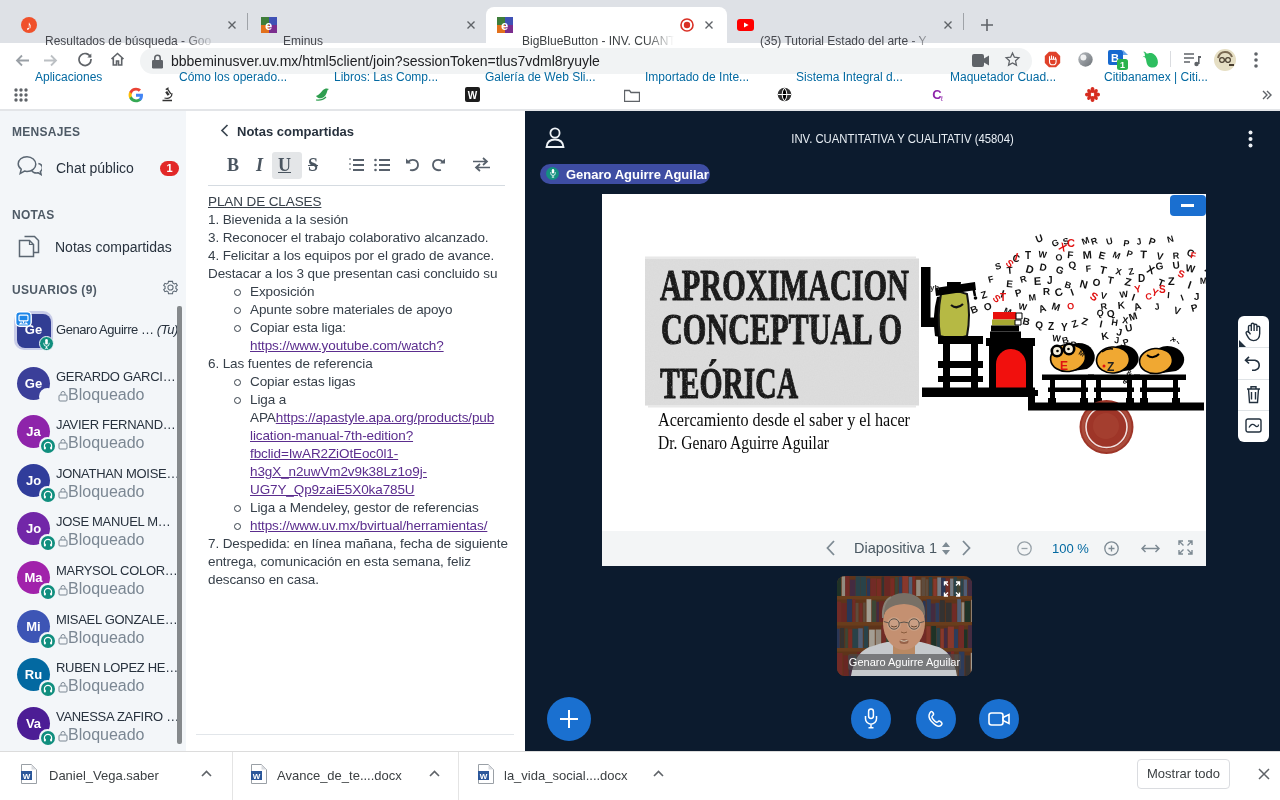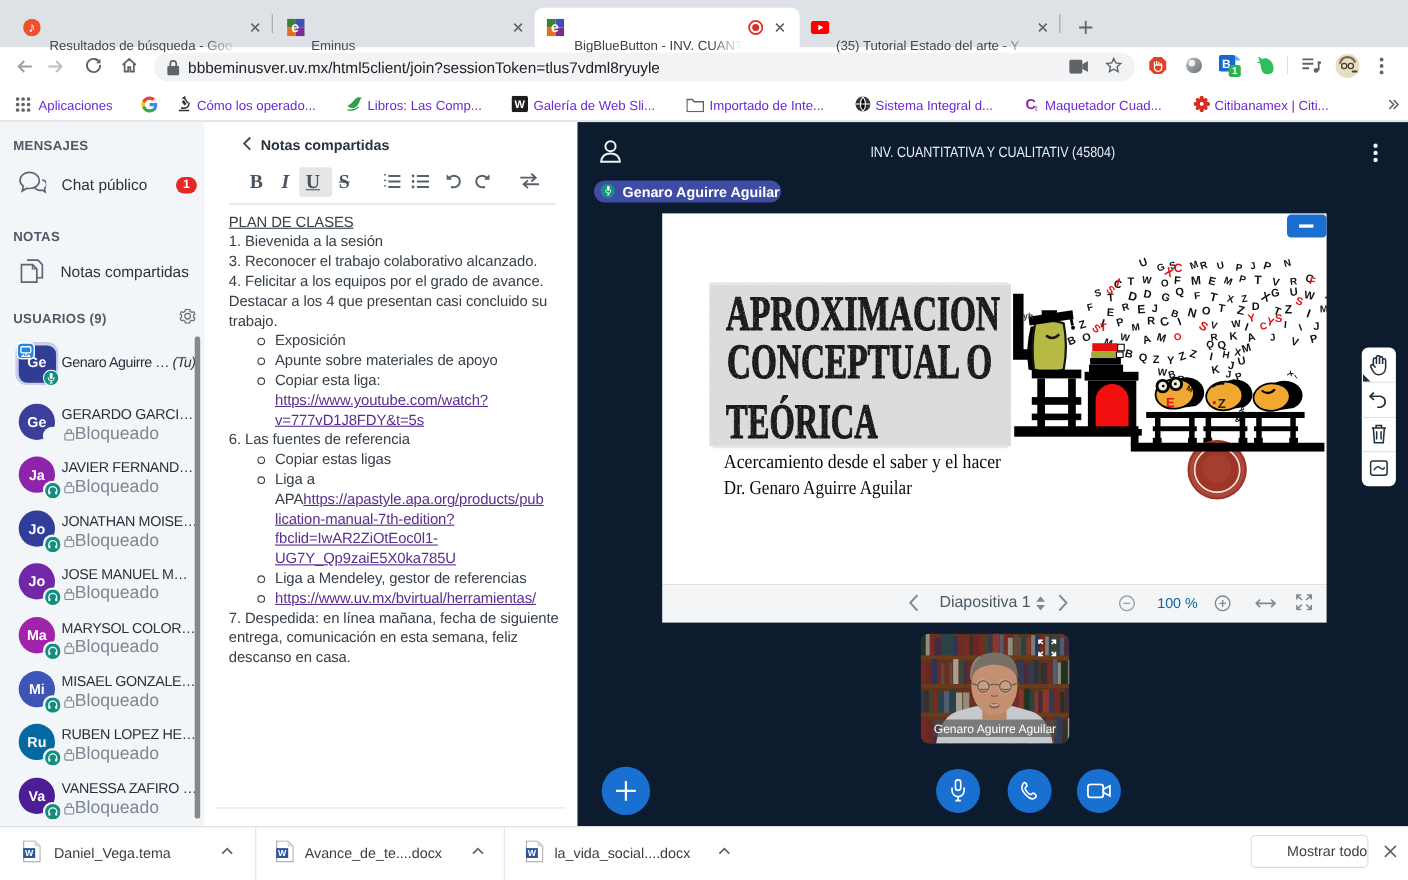--- a/index.html
+++ b/index.html
@@ -1,20 +1,20 @@
 <!DOCTYPE html>
 <html><head><meta charset="utf-8">
 <style>
 *{margin:0;padding:0;box-sizing:border-box}
 html,body{width:1280px;height:800px;overflow:hidden;font-family:"Liberation Sans",sans-serif;background:#fff}
 .abs{position:absolute}
 .tab-t{position:absolute;top:34px;font-size:12px;color:#45474d;white-space:nowrap;overflow:hidden}
 .tabx{position:absolute;top:18px;width:14px;height:14px}
 .tabsep{position:absolute;top:13px;width:1px;height:17px;background:#9fa3a8}
-.bm{position:absolute;top:89px;font-size:12px;color:#6d28d9;white-space:nowrap}
+.bm{position:absolute;top:70px;font-size:12px;color:#0369a1;white-space:nowrap}
 .shead{position:absolute;font-size:12px;font-weight:bold;color:#4e5a66;letter-spacing:.3px}
 .sitem{position:absolute;font-size:14px;color:#28323e}
 .uname{position:absolute;font-size:13px;letter-spacing:-.3px;color:#28323e;white-space:nowrap;overflow:hidden;text-overflow:ellipsis}
 .ulock{position:absolute;font-size:16px;color:#7b8793;white-space:nowrap}
 .avatar{position:absolute;width:33px;height:33px;border-radius:50%;color:#fff;font-size:13px;font-weight:bold;text-align:center;line-height:33px}
 #ntext{position:absolute;left:208px;top:193px;width:302px;font-size:13.5px;line-height:18px;color:#37404a;letter-spacing:-.1px}
 #ntext a{color:#5b2d8e;text-decoration:underline}
 .nb{position:relative;padding-left:42px}
 .nb:before{content:"";position:absolute;left:26px;top:6px;width:5px;height:5px;border:1px solid #37404a;border-radius:50%}
 .nc{padding-left:42px}
@@ -382,33 +382,32 @@
 <svg class="abs" style="left:472px;top:157px" width="19" height="15" viewBox="0 0 19 15">
     <path d="M1 4.5h13M11 1l4 3.5-4 3.5" fill="none" stroke="#57606b" stroke-width="1.7"></path>
     <path d="M18 10.5H5M8 7l-4 3.5 4 3.5" fill="none" stroke="#57606b" stroke-width="1.7"></path>
   </svg>
 <div class="abs" style="left:208px;top:185px;width:297px;height:1px;background:#d5dbe1"></div>
 <div id="ntext">
 <div><a style="color:#37404a">PLAN DE CLASES</a></div>
 <div>1. Bievenida a la sesión</div>
 <div>3. Reconocer el trabajo colaborativo alcanzado.</div>
 <div>4. Felicitar a los equipos por el grado de avance.</div>
-<div>Destacar a los 4 que presentan casi concluido su</div>
-<div>trabajo.</div>
+<div>Destacar a los 3 que presentan casi concluido su</div>
 <div class="nb">Exposición</div>
 <div class="nb">Apunte sobre materiales de apoyo</div>
 <div class="nb">Copiar esta liga:</div>
 <div class="nc"><a>https://www.youtube.com/watch?</a></div>
-<div class="nc"><a>v=777vD1J8FDY&amp;t=5s</a></div>
 <div>6. Las fuentes de referencia</div>
 <div class="nb">Copiar estas ligas</div>
 <div class="nb">Liga a</div>
 <div class="nc">APA<a>https://apastyle.apa.org/products/pub</a></div>
 <div class="nc"><a>lication-manual-7th-edition?</a></div>
 <div class="nc"><a>fbclid=IwAR2ZiOtEoc0l1-</a></div>
+<div class="nc"><a>h3gX_n2uwVm2v9k38Lz1o9j-</a></div>
 <div class="nc"><a>UG7Y_Qp9zaiE5X0ka785U</a></div>
 <div class="nb">Liga a Mendeley, gestor de referencias</div>
 <div class="nb"><a>https://www.uv.mx/bvirtual/herramientas/</a></div>
 <div>7. Despedida: en línea mañana, fecha de siguiente</div>
 <div>entrega, comunicación en esta semana, feliz</div>
 <div>descanso en casa.</div>
 </div>
 <div class="abs" style="left:196px;top:734px;width:318px;height:1px;background:#e2e6ea"></div>
 
 <svg class="abs" style="left:544px;top:126px" width="22" height="23" viewBox="0 0 22 23">
@@ -875,21 +874,21 @@
     <rect x="1" y="1" width="14" height="12" rx="2.5" fill="none" stroke="#fff" stroke-width="1.6"></rect>
     <path d="M15 5.5l6-3v9l-6-3z" fill="none" stroke="#fff" stroke-width="1.6"></path>
   </svg>
 
 <svg class="abs" style="left:21px;top:764px" width="16" height="20" viewBox="0 0 16 20">
     <path d="M.5 .5h10l5 5v14H.5z" fill="#fff" stroke="#9aa0a6"></path>
     <path d="M10.5 .5l5 5h-5z" fill="#dadce0"></path>
     <rect x="0" y="7" width="11" height="9" fill="#2b579a"></rect>
     <text x="5.5" y="14.5" font-size="8" font-weight="bold" fill="#fff" text-anchor="middle">W</text>
   </svg>
-<div class="fname" style="left:49px">Daniel_Vega.tema</div>
+<div class="fname" style="left:49px">Daniel_Vega.saber</div>
 <svg class="chev" style="left:201px" viewBox="0 0 11 7">
     <path d="M1 6l4.5-4.5L10 6" stroke="#5f6368" stroke-width="1.6" fill="none"></path>
   </svg>
 <div class="fsep" style="left:232px"></div>
 <svg class="abs" style="left:251px;top:764px" width="16" height="20" viewBox="0 0 16 20">
     <path d="M.5 .5h10l5 5v14H.5z" fill="#fff" stroke="#9aa0a6"></path>
     <path d="M10.5 .5l5 5h-5z" fill="#dadce0"></path>
     <rect x="0" y="7" width="11" height="9" fill="#2b579a"></rect>
     <text x="5.5" y="14.5" font-size="8" font-weight="bold" fill="#fff" text-anchor="middle">W</text>
   </svg>
@@ -901,16 +900,16 @@
 <svg class="abs" style="left:478px;top:764px" width="16" height="20" viewBox="0 0 16 20">
     <path d="M.5 .5h10l5 5v14H.5z" fill="#fff" stroke="#9aa0a6"></path>
     <path d="M10.5 .5l5 5h-5z" fill="#dadce0"></path>
     <rect x="0" y="7" width="11" height="9" fill="#2b579a"></rect>
     <text x="5.5" y="14.5" font-size="8" font-weight="bold" fill="#fff" text-anchor="middle">W</text>
   </svg>
 <div class="fname" style="left:504px">la_vida_social....docx</div>
 <svg class="chev" style="left:653px" viewBox="0 0 11 7">
     <path d="M1 6l4.5-4.5L10 6" stroke="#5f6368" stroke-width="1.6" fill="none"></path>
   </svg>
-<div class="abs" style="left:1137px;top:759px;width:107px;height:30px;border:1px solid #dadce0;border-radius:4px;font-size:13px;color:#3c4043;text-align:right;line-height:28px">Mostrar todo</div>
+<div class="abs" style="left:1137px;top:759px;width:93px;height:30px;border:1px solid #dadce0;border-radius:4px;font-size:13px;color:#3c4043;text-align:center;line-height:28px">Mostrar todo</div>
 <svg class="abs" style="left:1257px;top:767px" width="14" height="14" viewBox="0 0 14 14">
     <path d="M2 2l10 10M12 2L2 12" stroke="#5f6368" stroke-width="1.5"></path>
   </svg>
 
 </body></html>

